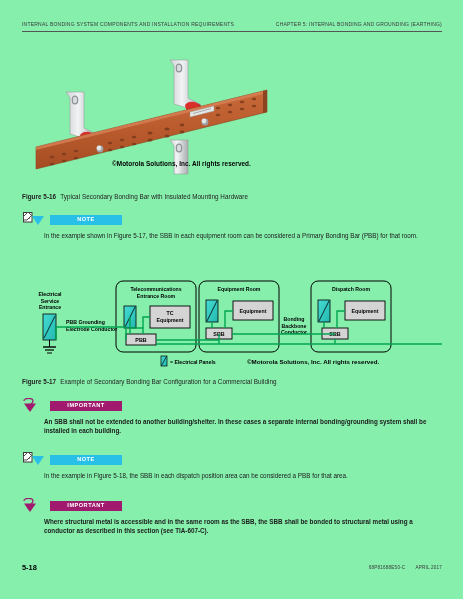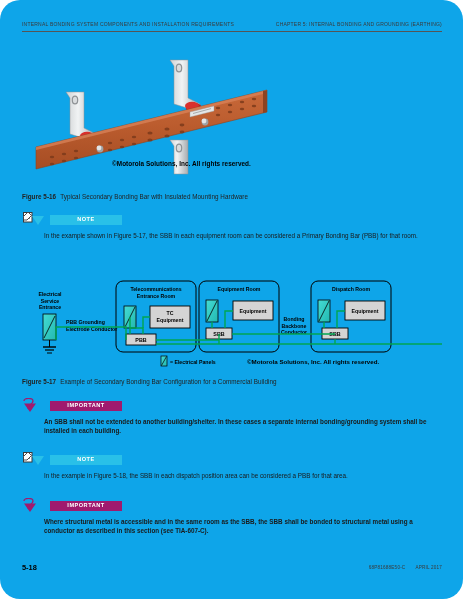--- a/index.html
+++ b/index.html
@@ -8,23 +8,22 @@
     background: #ffffff;
   }
   body {
     font-family: "Liberation Sans", sans-serif;
     color: #000;
   }
   .page {
     position: relative;
     width: 463px;
     height: 599px;
-    background: #0ea5e9;
+    background: #86efac;
     overflow: hidden;
-    border-radius: 20px;
   }
 
   
   .header {
     position: absolute;
     left: 22px;
     top: 21px;
     width: 420px;
     display: flex;
     justify-content: space-between;

